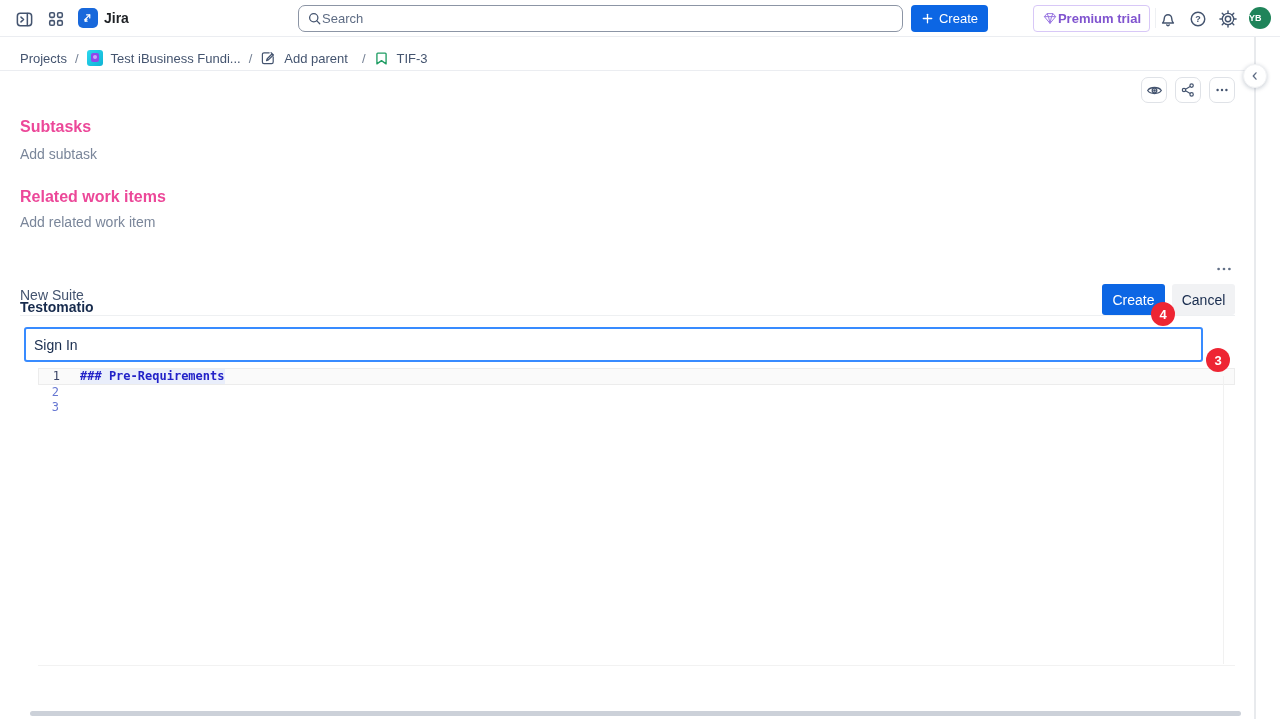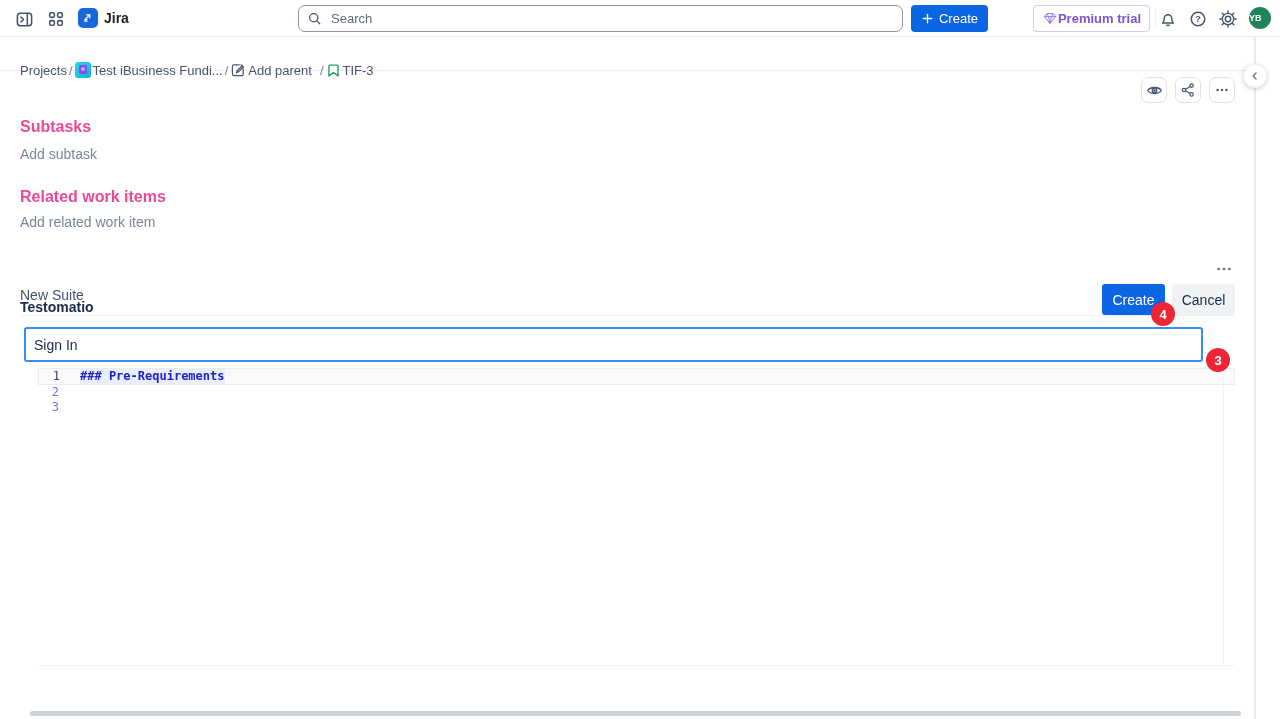--- a/index.html
+++ b/index.html
@@ -7,30 +7,30 @@
   body { font-family:"Liberation Sans", sans-serif; color:#172b4d; }
   #screen { position:relative; width:1280px; height:719px; background:#fff; overflow:hidden; }
 
   
   .topbar { position:absolute; left:0; top:0; width:1280px; height:37px; background:#fff; border-bottom:1px solid #ebedf1; }
   .tb-icon-btn { position:absolute; top:9px; width:20px; height:20px; display:flex; align-items:center; justify-content:center; cursor:pointer; }
   .jira-tile { position:absolute; left:78px; top:8px; width:20px; height:20px; border-radius:5px; background:#1868db; display:flex; align-items:center; justify-content:center; }
   .app-name { position:absolute; left:104px; top:10px; font-size:14px; font-weight:bold; color:#1e2125; }
   .search-box { position:absolute; left:298px; top:5px; width:605px; height:27px; border:1px solid #8c95a5; border-radius:7px; background:#fff; display:flex; align-items:center; padding-left:8px; }
   .search-box svg { flex:0 0 auto; }
-  .search-box input { border:none; outline:none; background:transparent; font-family:"Liberation Sans",sans-serif; font-size:13px; color:#172b4d; margin-left:9px; width:540px; }
+  .search-box input { border:none; outline:none; background:transparent; font-family:"Liberation Sans",sans-serif; font-size:13px; color:#172b4d; margin-left:0; width:540px; }
   .search-box input::placeholder { color:#5e6c84; }
   .create-btn { position:absolute; left:911px; top:5px; width:77px; height:27px; background:#0c66e4; border:none; border-radius:4px; color:#fff; font-size:13px; font-weight:500; display:flex; align-items:center; justify-content:center; gap:5px; cursor:pointer; font-family:"Liberation Sans",sans-serif; }
   .premium-btn { position:absolute; left:1033px; top:5px; width:117px; height:27px; background:#fff; border:1px solid #d8c8f7; border-radius:4px; color:#8054cf; font-size:13px; font-weight:600; display:flex; align-items:center; justify-content:center; cursor:pointer; font-family:"Liberation Sans",sans-serif; }
   .tb-sep { position:absolute; left:1155px; top:8px; width:1px; height:20px; background:#eef0f3; }
   .avatar { position:absolute; left:1249px; top:7px; width:22px; height:22px; border-radius:50%; background:#1f845a; color:#fff; font-size:9px; font-weight:bold; display:flex; align-items:center; justify-content:flex-start; cursor:pointer; }
 
   
   .crumbbar { position:absolute; left:0; top:37px; width:1247px; height:34px; border-bottom:1px solid #ebedf1; background:#fff; }
-  .crumbs { position:absolute; left:20px; top:16px; height:34px; display:flex; align-items:center; gap:2px; font-size:13px; color:#44546f; }
+  .crumbs { position:absolute; left:20px; top:4px; height:34px; display:flex; align-items:center; gap:8px; font-size:13px; color:#44546f; }
   .crumb { cursor:pointer; white-space:nowrap; }
   .crumb-sep { color:#758195; }
   .proj-ava { width:16px; height:16px; border-radius:3px; background:linear-gradient(135deg,#2bd8ee,#0fb3d4); position:relative; }
   .proj-ava span { position:absolute; left:4px; top:3px; width:8px; height:9px; border-radius:2px; background:#8f48eb; }
   .proj-ava i { position:absolute; left:6px; top:5px; width:4px; height:4px; border-radius:50%; background:#c9a7f7; }
   .crumb-actions { position:absolute; top:40px; width:26px; height:26px; border:1px solid #dfe2e7; border-radius:7px; background:#fff; display:flex; align-items:center; justify-content:center; cursor:pointer; }
   .panel-toggle { position:absolute; left:1243px; top:64px; width:24px; height:24px; border-radius:50%; background:#fff; border:1px solid #f0f1f3; box-shadow:0 1px 4px rgba(9,30,66,.22); display:flex; align-items:center; justify-content:center; cursor:pointer; z-index:5; }
   .right-divider { position:absolute; left:1254px; top:37px; width:2px; height:682px; background:#e8eaed; }
 
   

